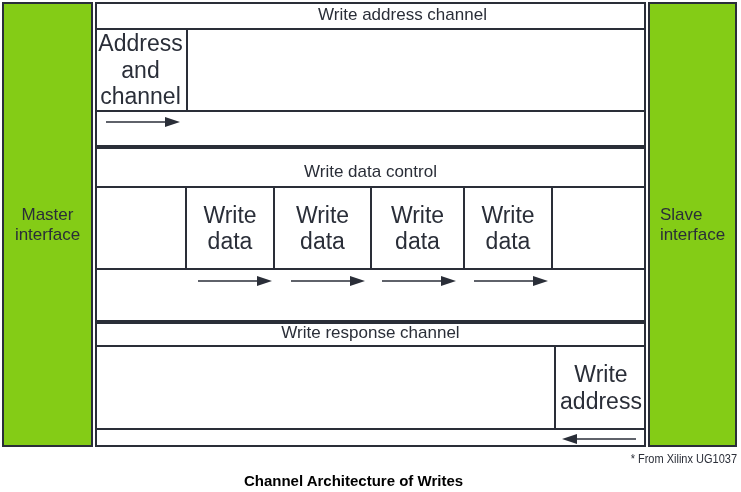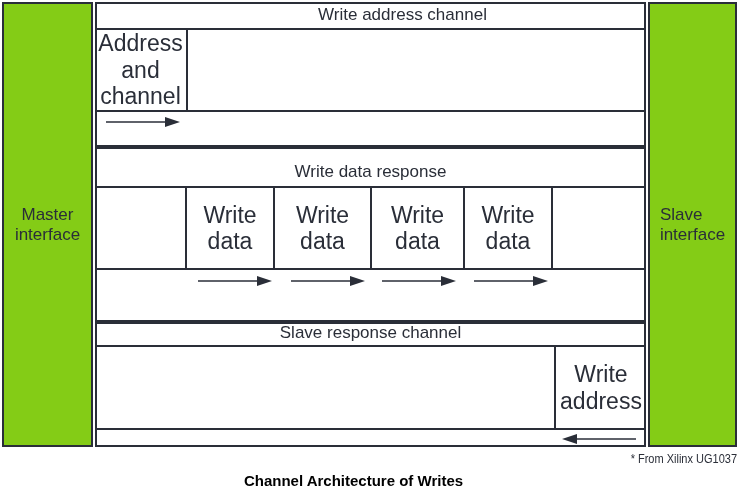--- a/index.html
+++ b/index.html
@@ -145,21 +145,21 @@
       <polygon points="74,6 59,11 59,1" fill="#2a2e38"></polygon>
     </svg>
   </div>
 
   <div class="chan-frame" style="left:95px; top:147px; width:551px; height:175px;"></div>
 
   <div class="hrule" style="left:95px; top:186px; width:551px;"></div>
 
   <div class="hrule" style="left:95px; top:268px; width:551px;"></div>
 
-  <div class="chan-label" style="left:95px; top:163px; width:551px;">Write data response</div>
+  <div class="chan-label" style="left:95px; top:163px; width:551px;">Write data control</div>
 
   <div style="position:absolute; left:95px; top:188px; width:551px; height:80px; z-index:4;">
 
     <div class="cell" style="position:absolute; left:0px; top:0px; width:92px; height:80px; border-right:2px solid #2a2e38; box-sizing:border-box;"></div>
 
     <div class="cell" style="position:absolute; left:92px; top:0px; width:88px; height:80px; border-right:2px solid #2a2e38; box-sizing:border-box;">
       <div style="text-align:center;">
         <div>Write</div>
         <div>data</div>
       </div>
@@ -213,21 +213,21 @@
       <polygon points="74,6 59,11 59,1" fill="#2a2e38"></polygon>
     </svg>
   </div>
 
   <div class="chan-frame" style="left:95px; top:322px; width:551px; height:125px;"></div>
 
   <div class="hrule" style="left:95px; top:345px; width:551px;"></div>
 
   <div class="hrule" style="left:95px; top:428px; width:551px;"></div>
 
-  <div class="chan-label" style="left:95px; top:324px; width:551px;">Slave response channel</div>
+  <div class="chan-label" style="left:95px; top:324px; width:551px;">Write response channel</div>
 
   <div class="cell" style="position:absolute; left:554px; top:347px; width:92px; height:81px; border-left:2px solid #2a2e38; box-sizing:border-box;">
     <div style="text-align:center;">
       <div>Write</div>
       <div>address</div>
     </div>
   </div>
 
   <div class="arrow" style="left:562px; top:433px; width:74px;">
     <svg width="74" height="12" viewBox="0 0 74 12">

